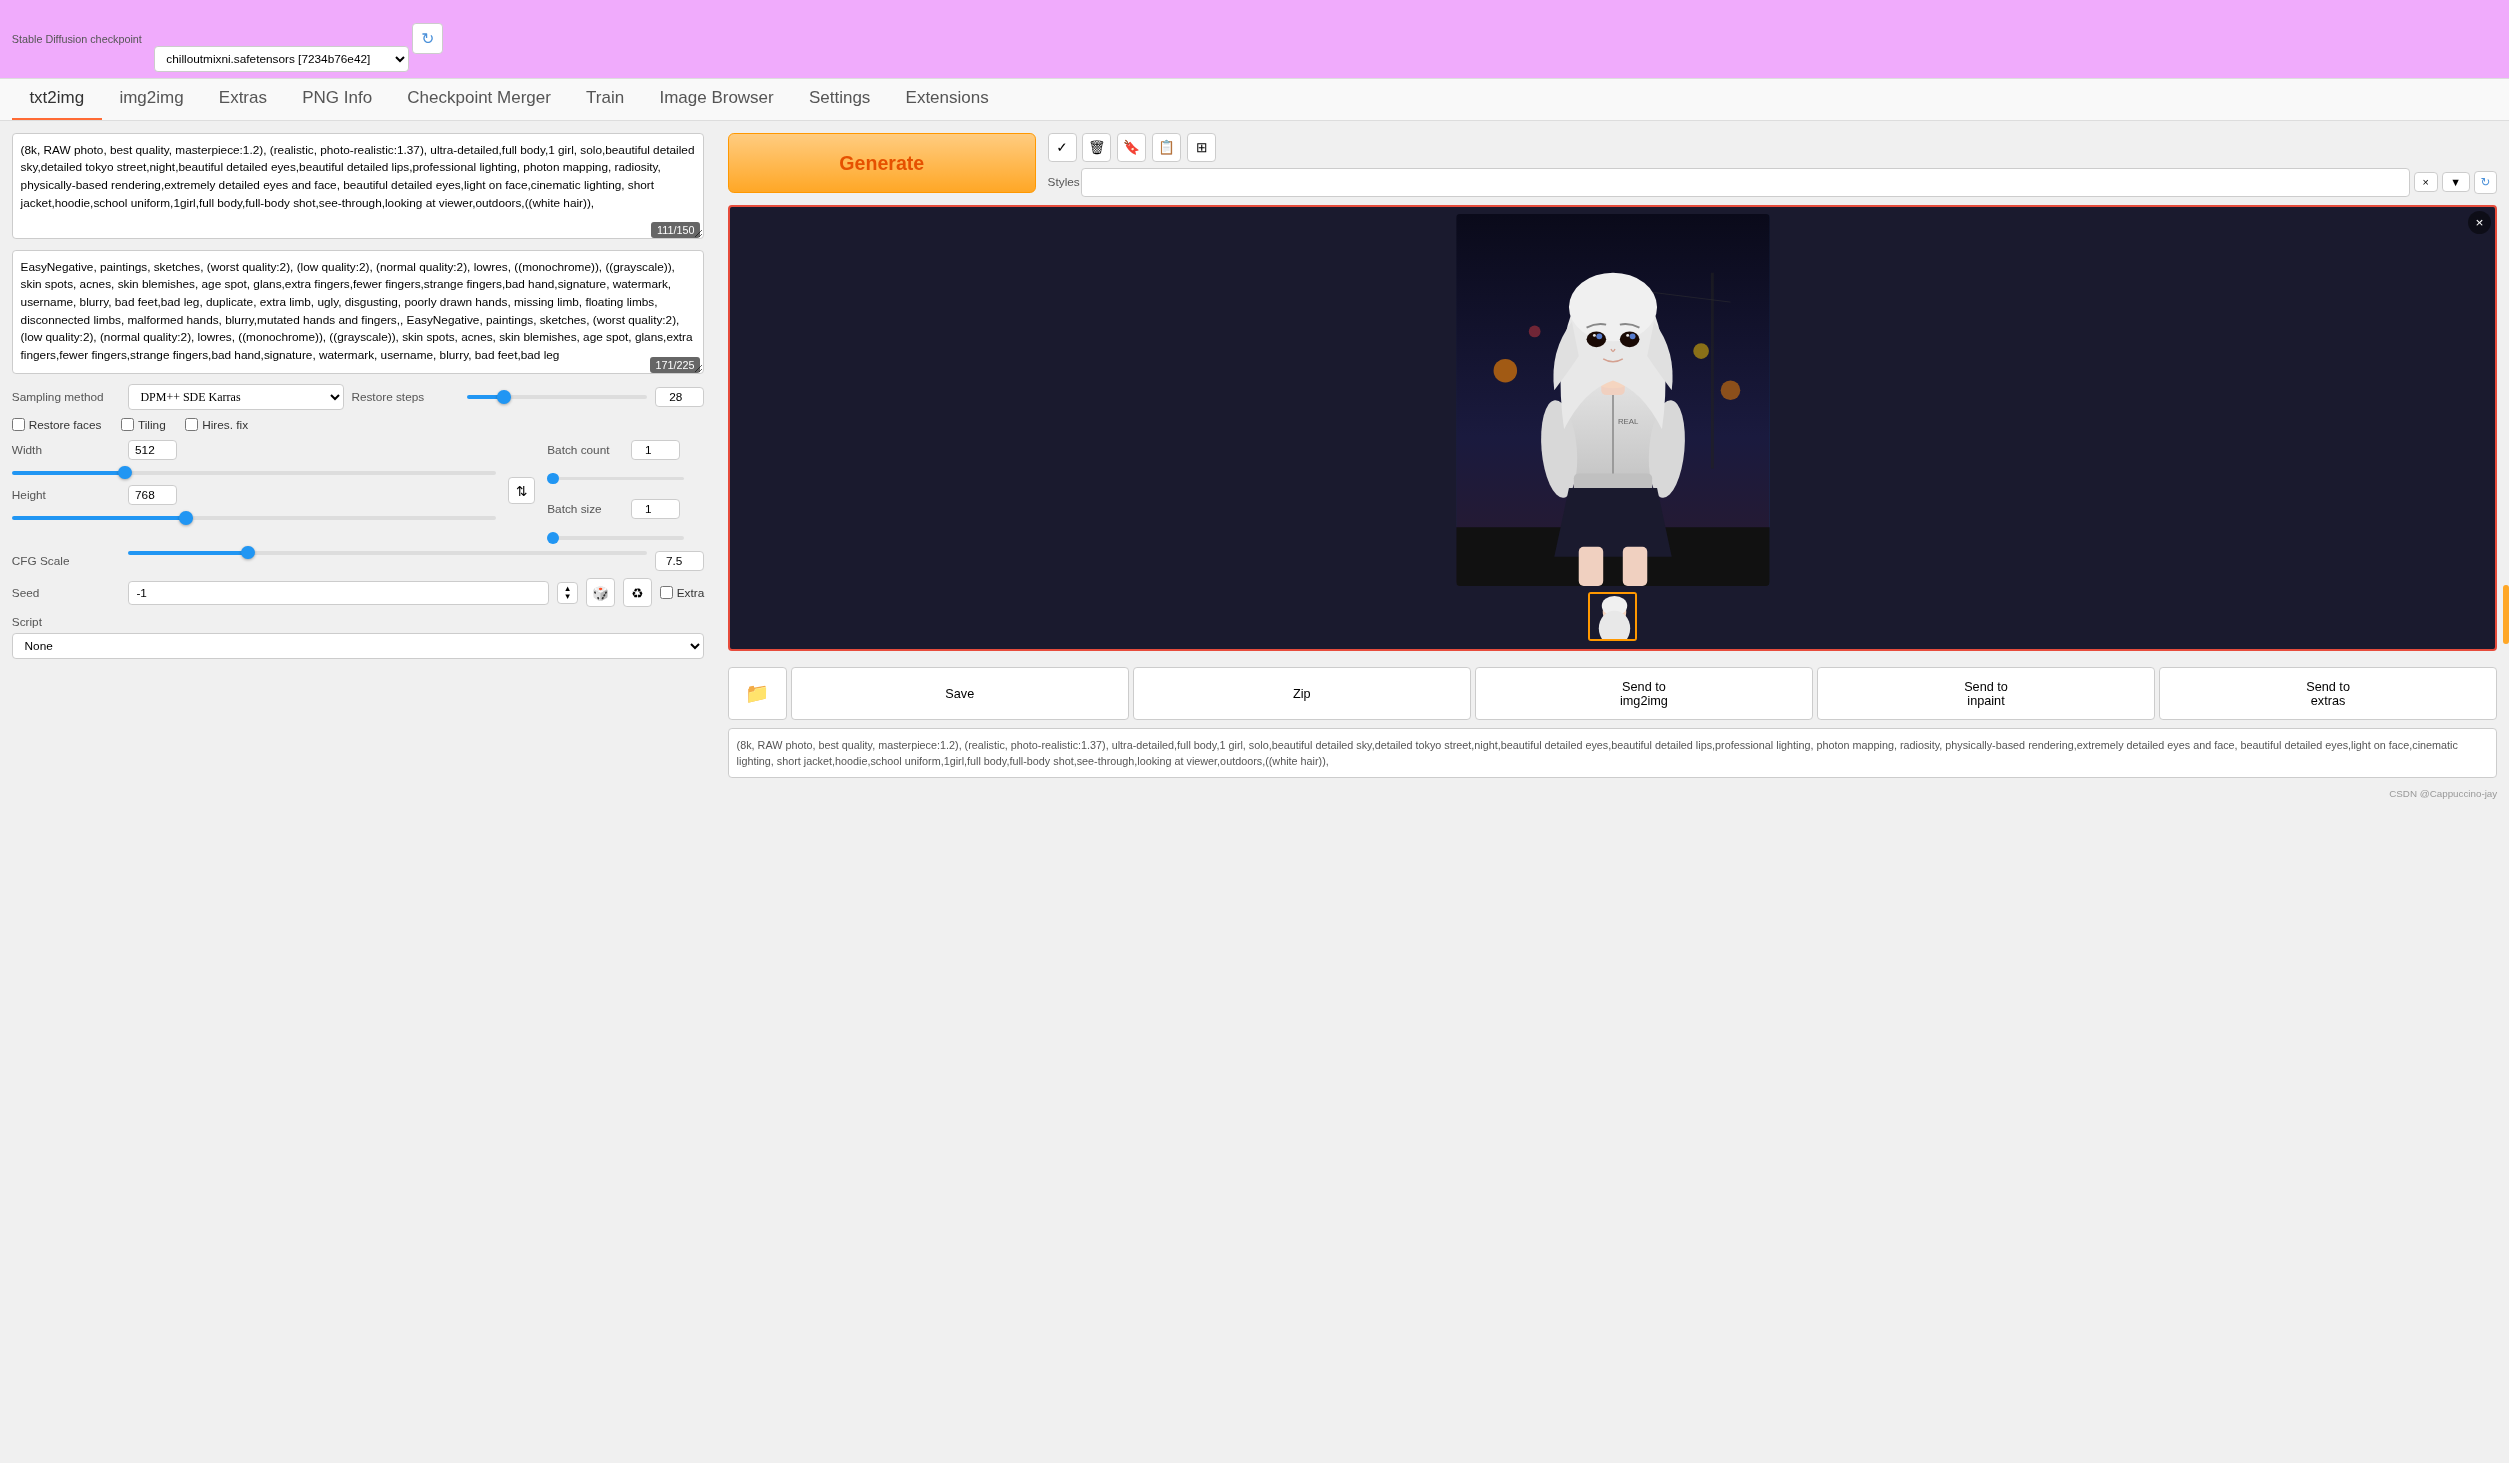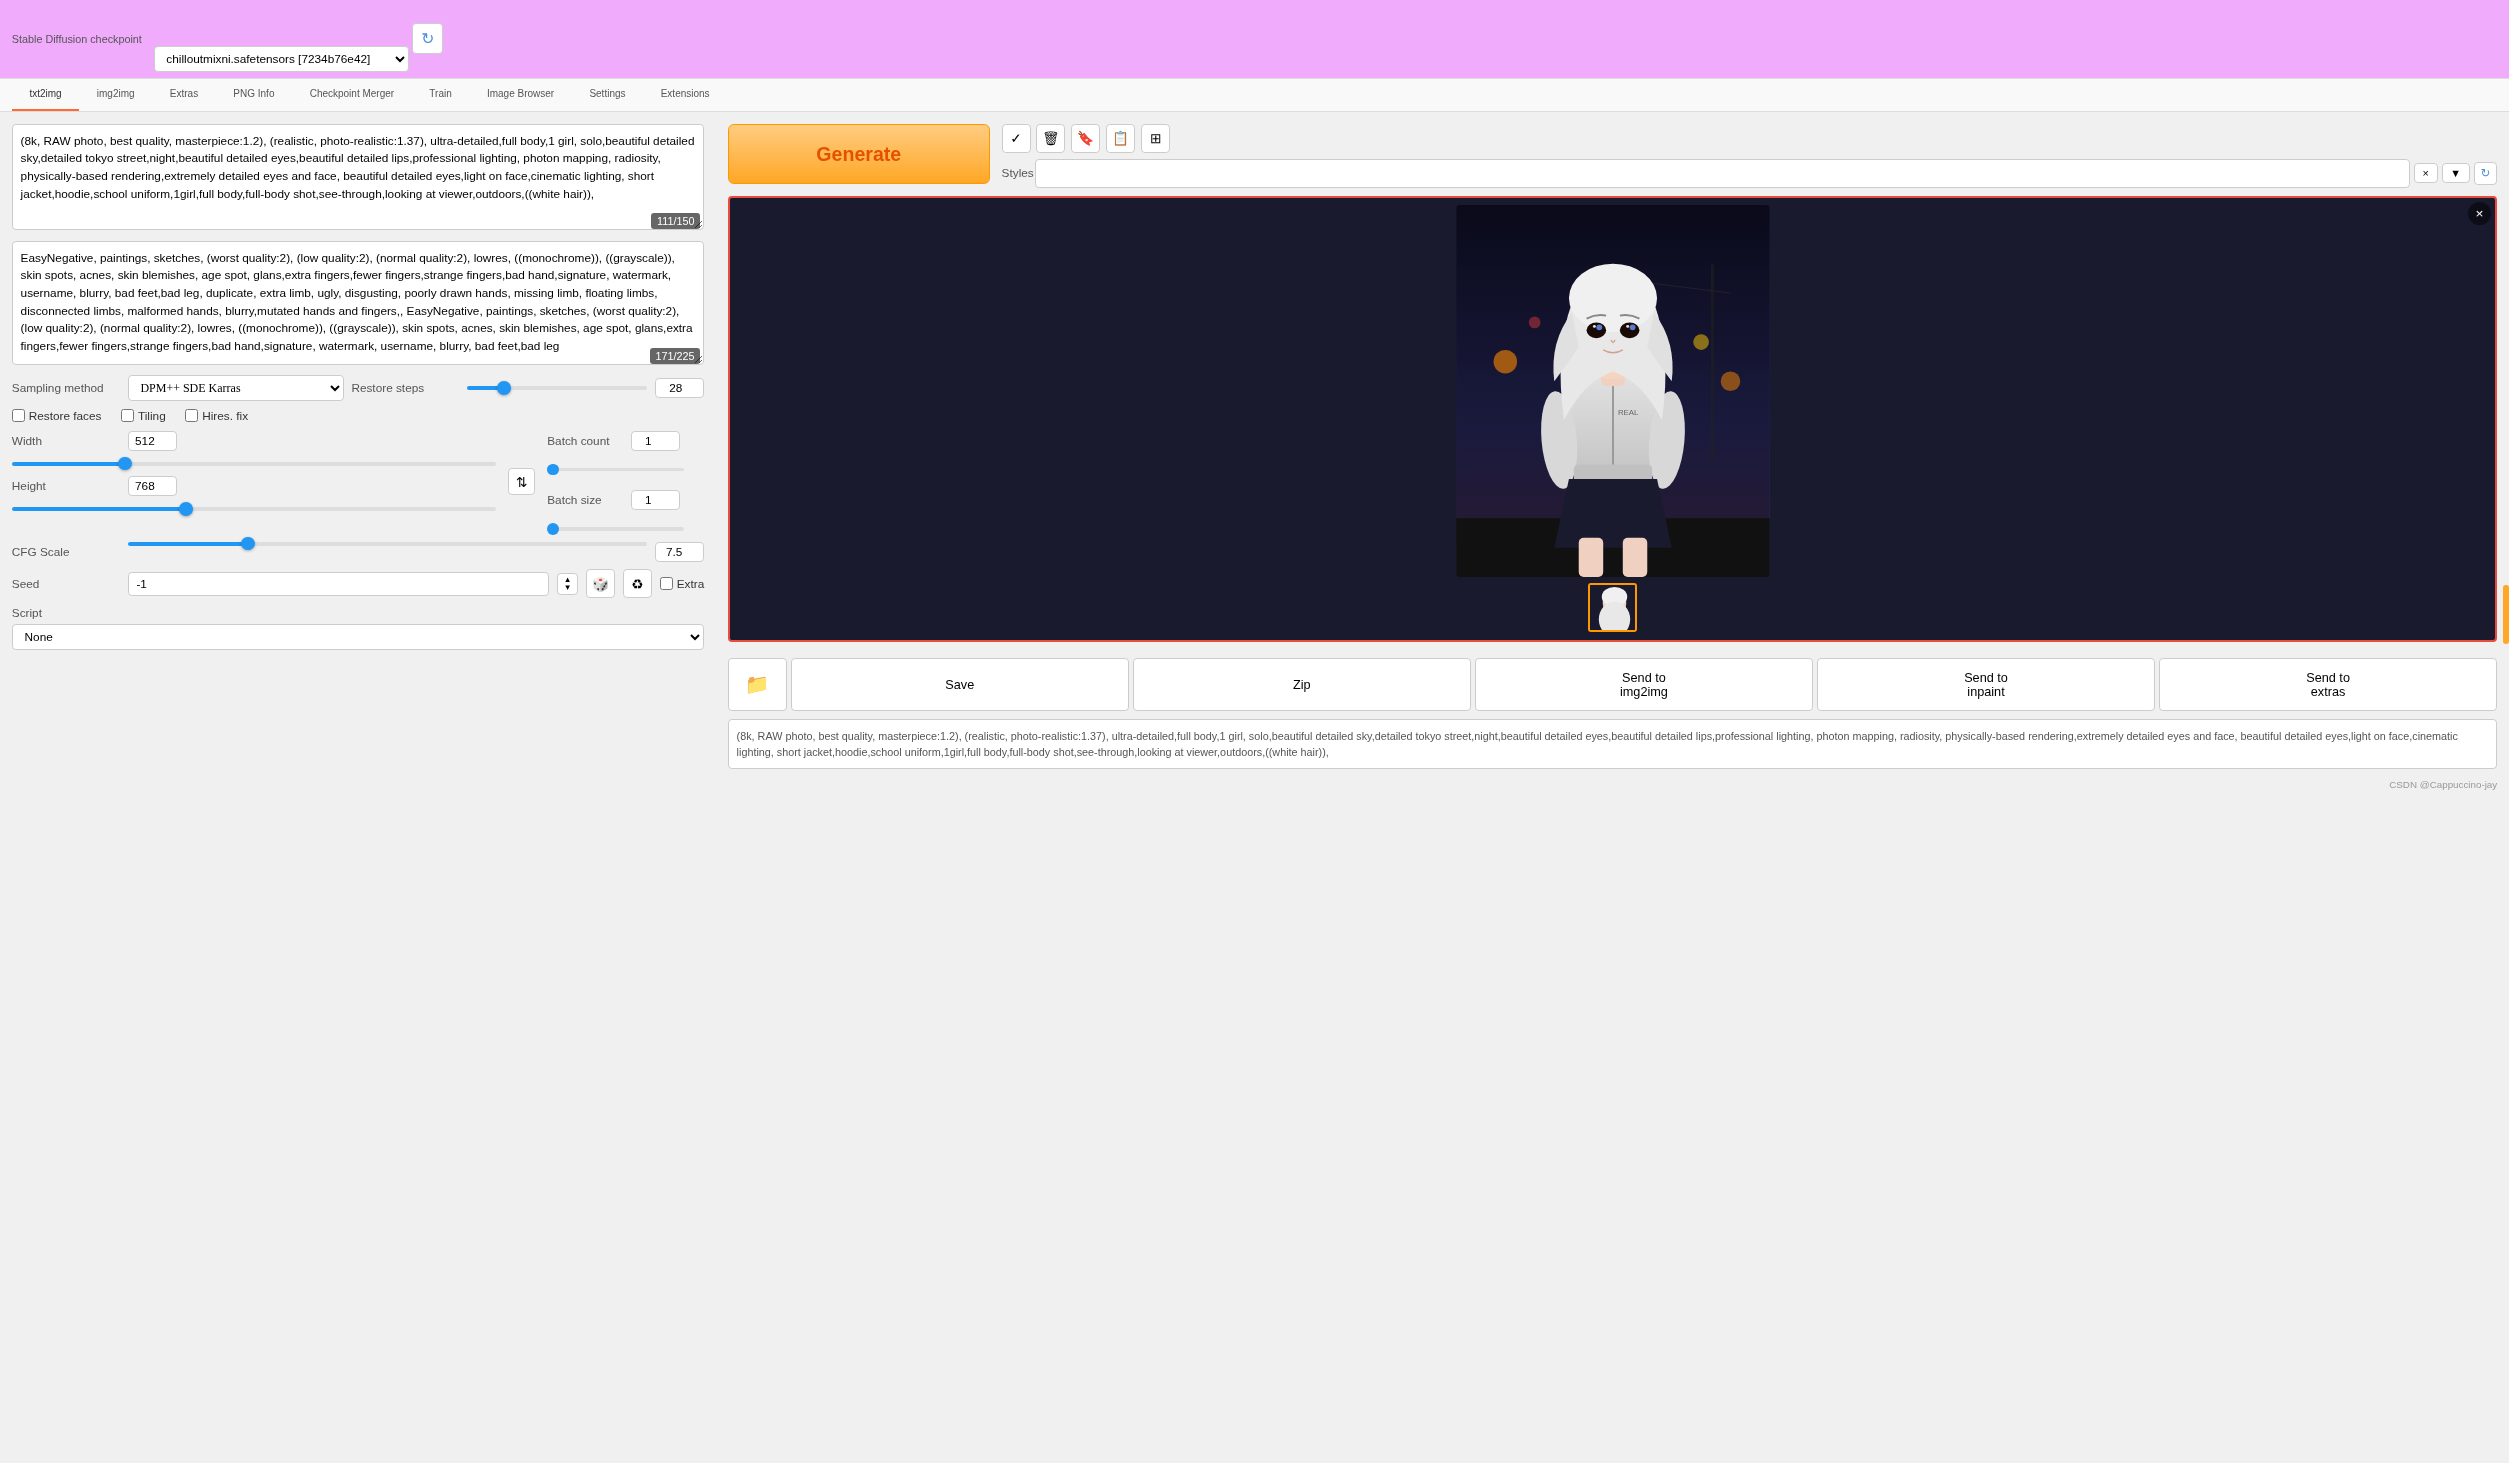--- a/index.html
+++ b/index.html
@@ -54,21 +54,21 @@
     }
     .tabs {
       background: #f9f9f9;
       border-bottom: 1px solid #ddd;
       display: flex;
       padding: 0 11.8px;
     }
     .tab {
       padding: 9.8px 17.6px;
       cursor: pointer;
-      font-size: 10px;
+      font-size: 17px;
       color: #555;
       border-bottom: 2px solid transparent;
       white-space: nowrap;
     }
     .tab.active {
       color: #333;
       border-bottom: 2px solid #ff6b35;
       font-weight: 500;
     }
     .main-layout {
@@ -118,21 +118,21 @@
     }
     .generate-btn {
       background: linear-gradient(to bottom, #ffcc80, #ffa726);
       border: 1px solid #ff9800;
       border-radius: 5.9px;
       padding: 17.6px;
       font-size: 19.6px;
       font-weight: 600;
       color: #e65100;
       cursor: pointer;
-      width: 262px;
+      width: 308px;
       text-align: center;
     }
     .style-icons {
       display: flex;
       gap: 5.9px;
       align-items: center;
     }
     .style-icon-btn {
       width: 29px;
       height: 29px;

